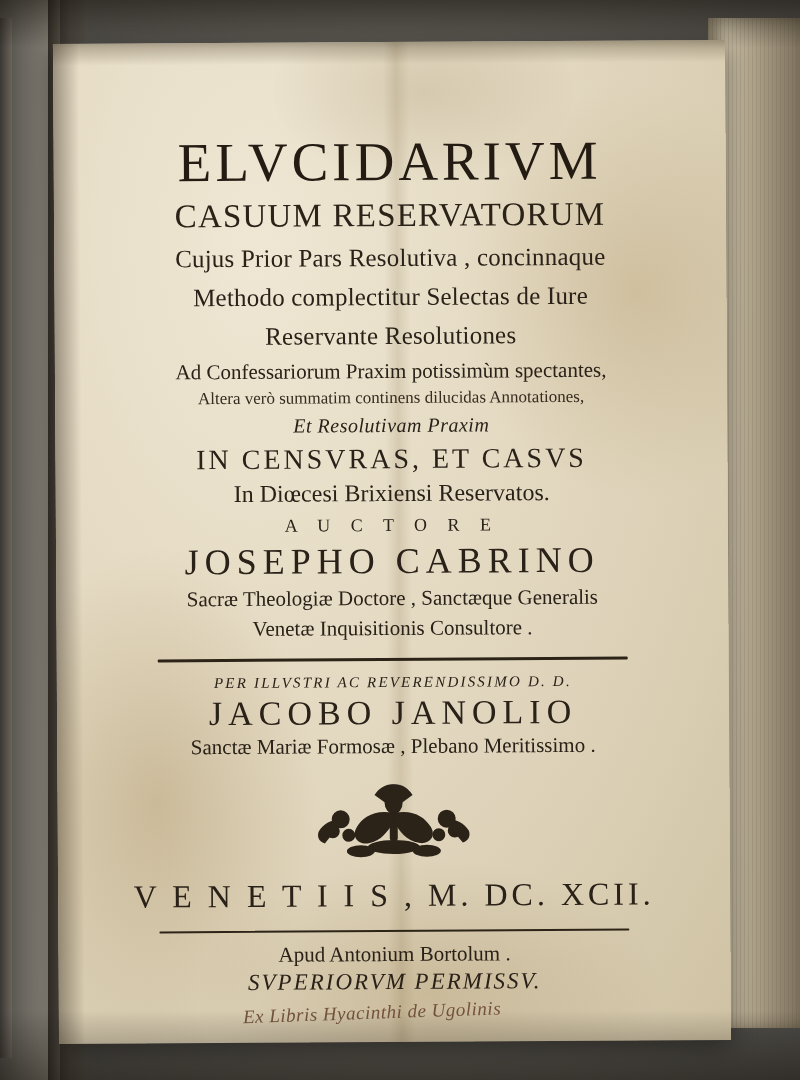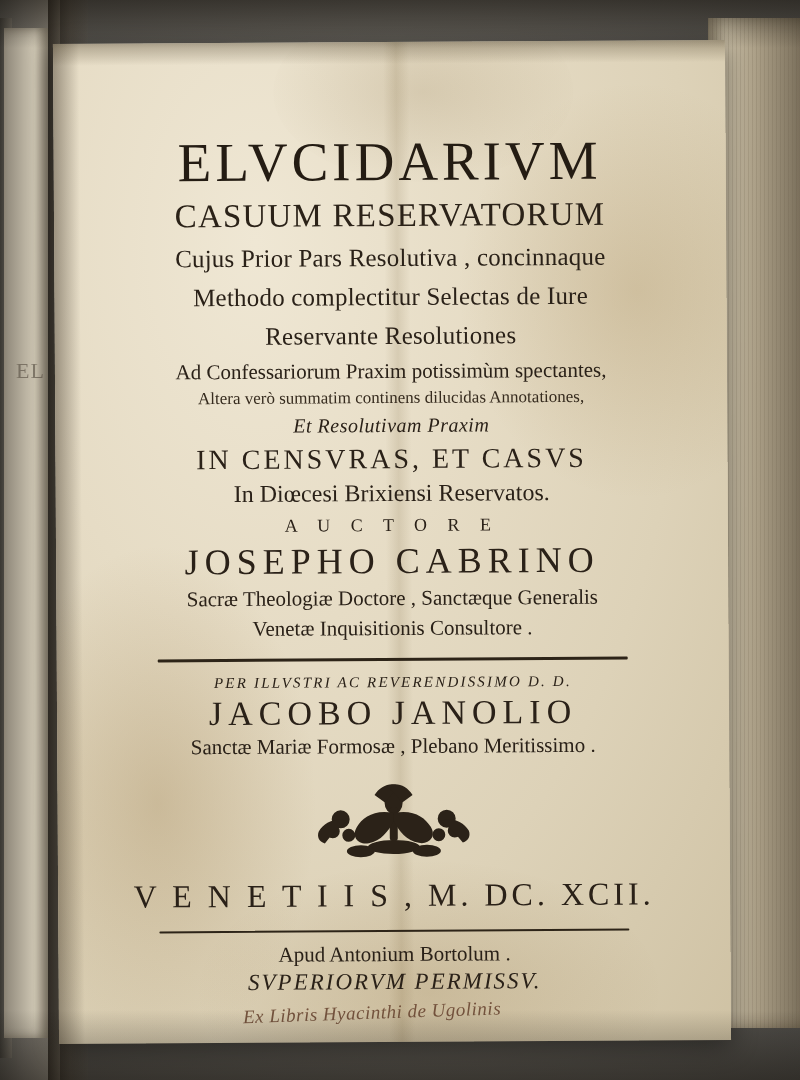--- a/index.html
+++ b/index.html
@@ -297,23 +297,20 @@
 </style>
 </head>
 <body>
 
 <div id="page">
 
   <div class="backdrop"></div>
 
   <div class="left-block">
     <div class="left-page-edge"></div>
-    <div class="left-page">
-      <div class="left-ghost-text">EL</div>
-    </div>
   </div>
 
   <div class="gutter"></div>
 
   <div class="fore-edge"></div>
 
   <div class="leaf">
     <div class="leaf-edge-dark"></div>
     <div class="leaf-fold"></div>
     <div class="leaf-stain-a"></div>

